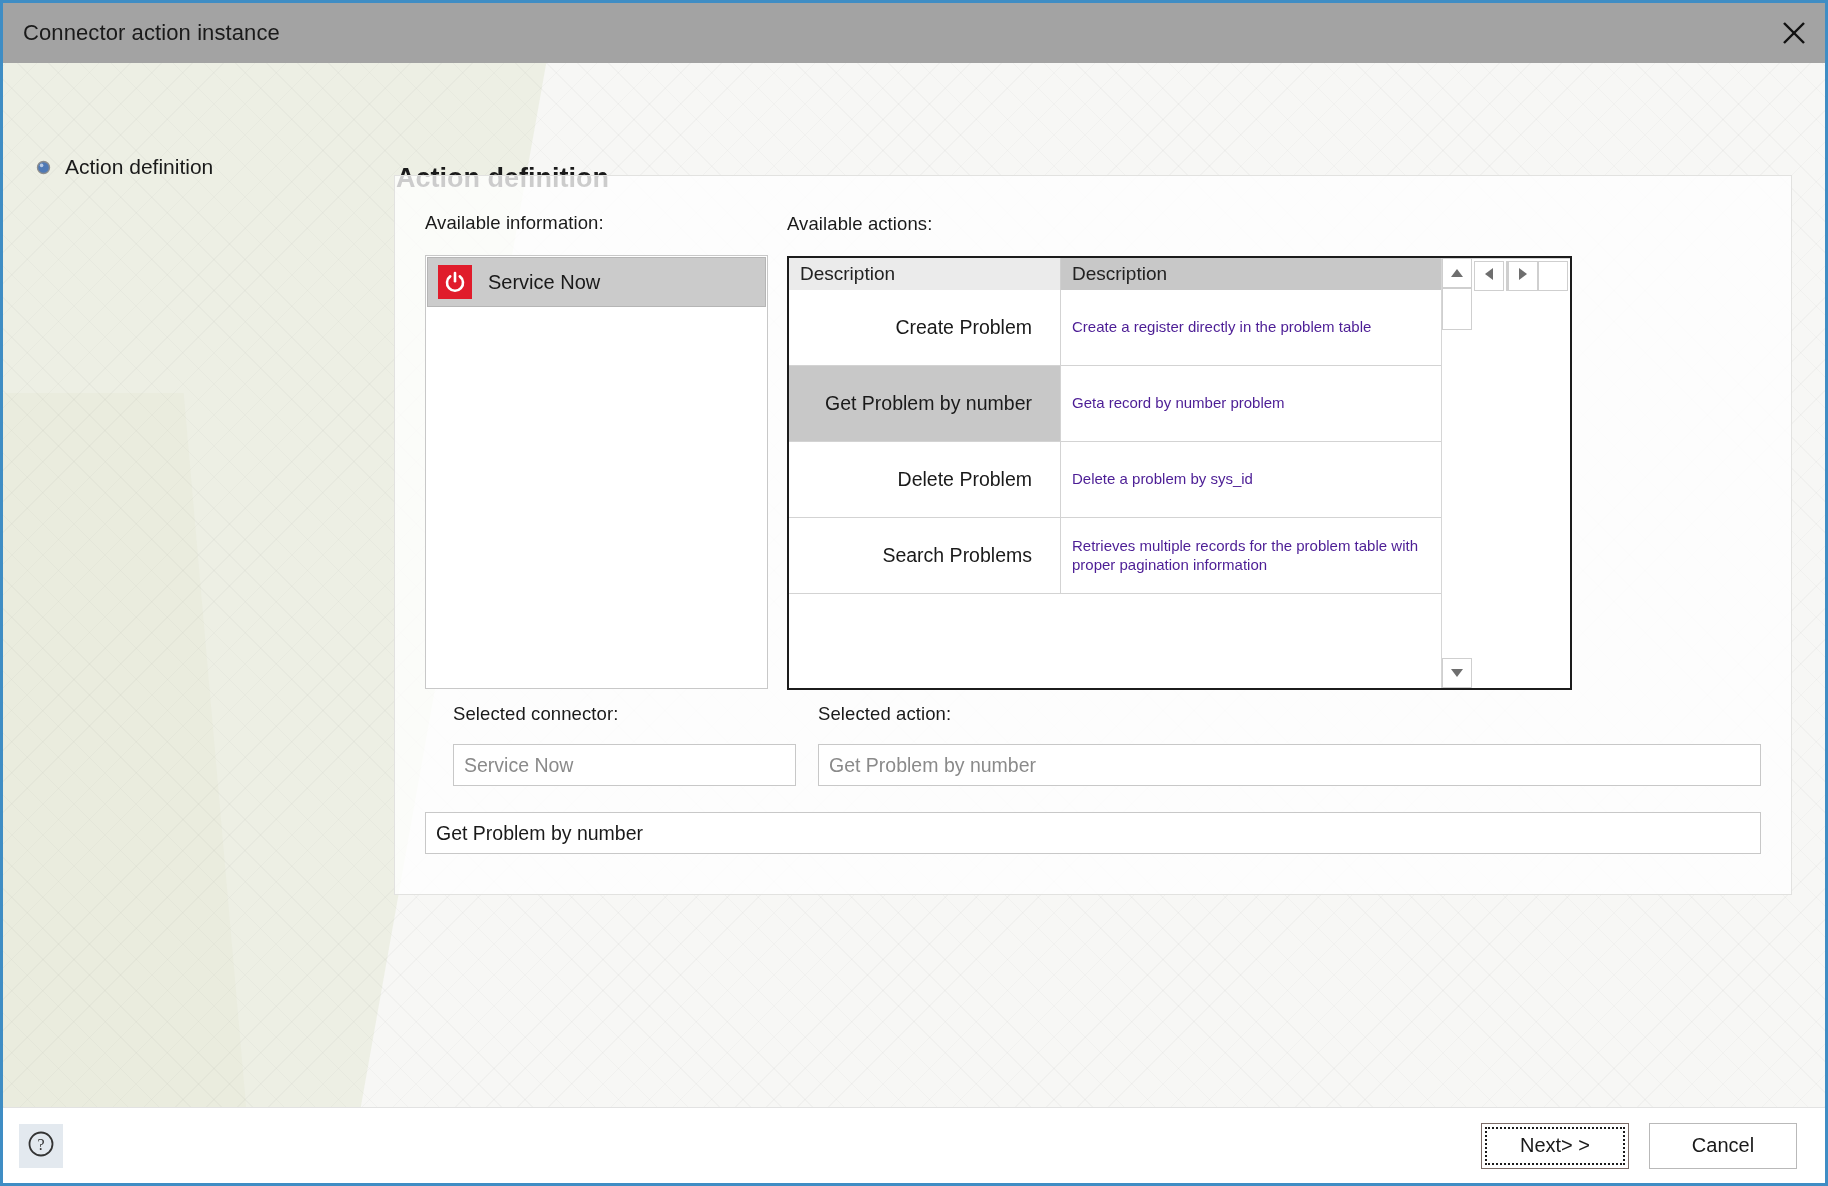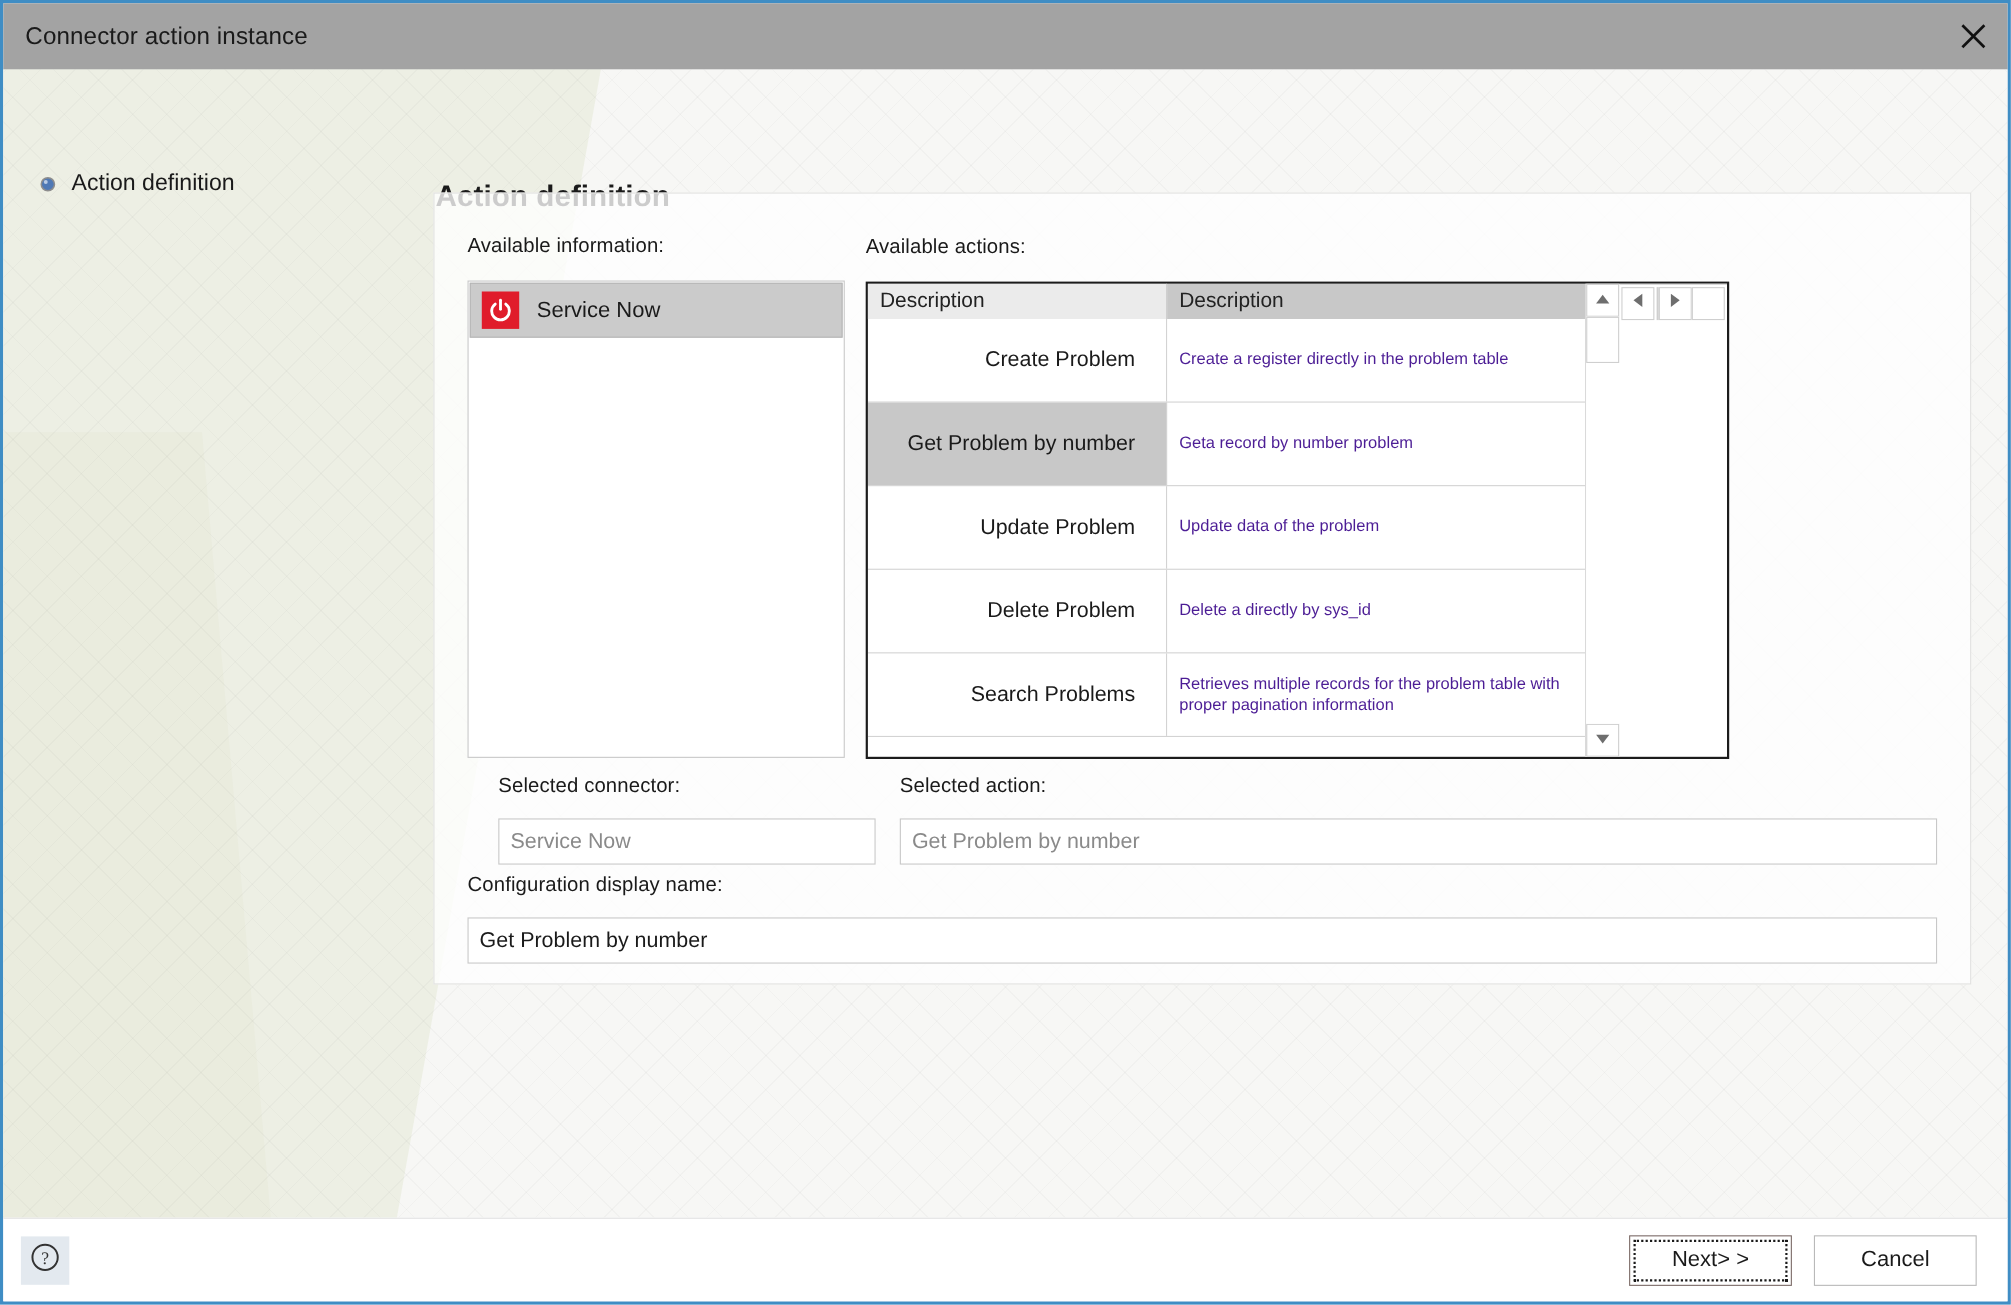--- a/index.html
+++ b/index.html
@@ -506,26 +506,22 @@
                 <div class="grid-rows">
                   <div class="grow">
                     <div class="gc-name">Create Problem</div>
                     <div class="gc-desc">Create a register directly in the problem table</div>
                   </div>
                   <div class="grow selected">
                     <div class="gc-name">Get Problem by number</div>
                     <div class="gc-desc">Geta record by number problem</div>
                   </div>
                   <div class="grow">
-                    <div class="gc-name">Update Problem</div>
-                    <div class="gc-desc">Update data of the problem</div>
-                  </div>
-                  <div class="grow">
                     <div class="gc-name">Delete Problem</div>
-                    <div class="gc-desc">Delete a directly by sys_id</div>
+                    <div class="gc-desc">Delete a problem by sys_id</div>
                   </div>
                   <div class="grow">
                     <div class="gc-name">Search Problems</div>
                     <div class="gc-desc">Retrieves multiple records for the problem table with proper pagination information</div>
                   </div>
                 </div>
               </div>
 
               <div class="vscroll">
                 <div class="sb-btn">
@@ -576,21 +572,20 @@
             <div class="field-label">Selected connector:</div>
             <div class="txtbox disabled">Service Now</div>
           </div>
           <div class="sel-col-right">
             <div class="field-label">Selected action:</div>
             <div class="txtbox disabled">Get Problem by number</div>
           </div>
         </div>
 
         <div class="cfg-wrap">
-          <div class="field-label">Configuration display name:</div>
           <div class="txtbox active">Get Problem by number</div>
         </div>
 
       </div>
     </div>
   </div>
 
   <div class="footer">
     <div class="help-btn">
       <span>

